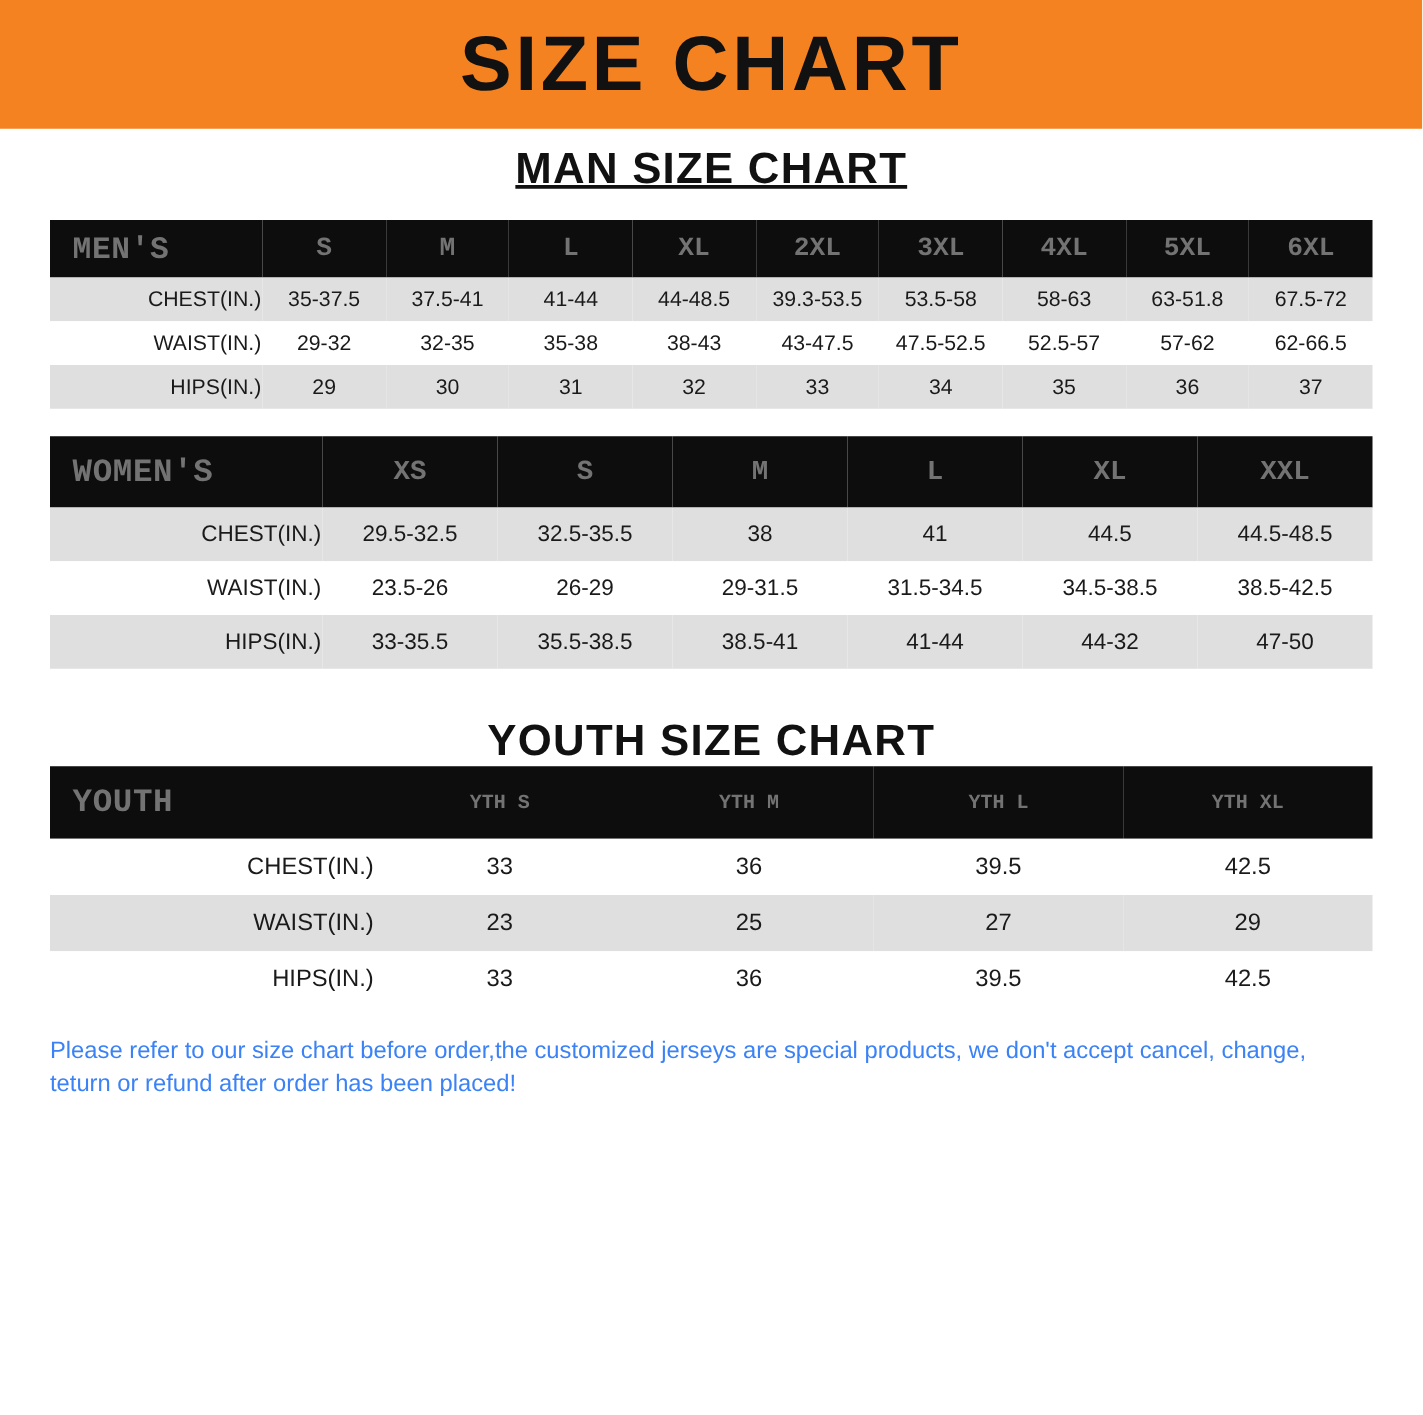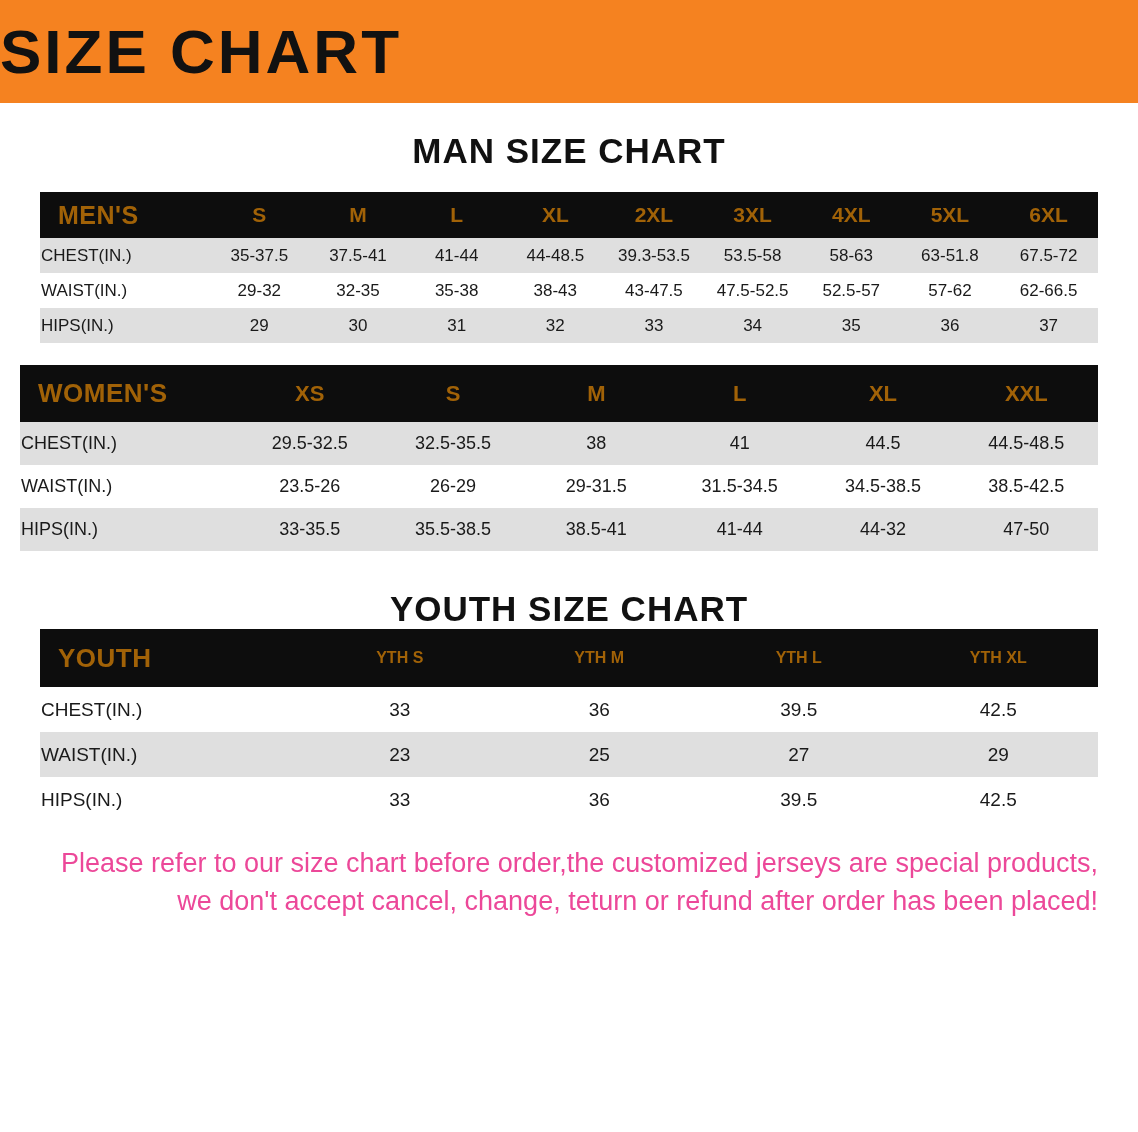--- a/index.html
+++ b/index.html
@@ -17,68 +17,68 @@
     overflow: hidden;
   }
 
   
   .banner {
     width: 100%;
     height: 103px;
     background: #f58220;
     display: flex;
     align-items: center;
-    justify-content: flex-start;
+    justify-content: center;
   }
   .banner-title {
     font-family: "Liberation Sans", sans-serif;
     font-weight: bold;
     font-size: 62px;
     letter-spacing: 3px;
     color: #111111;
     line-height: 1;
   }
 
   
   .section-title {
     text-align: center;
     font-weight: bold;
     color: #111111;
     font-family: "Liberation Sans", sans-serif;
   }
-  .title-man   { font-size: 35px; letter-spacing: 1px; margin-top: 28px; }
+  .title-man   { font-size: 35px; letter-spacing: 1px; margin-top: 12px; text-decoration: underline; }
   .title-women { font-size: 35px; letter-spacing: 1px; margin-top: 34px; }
   .title-youth { font-size: 35px; letter-spacing: 1px; margin-top: 38px; }
 
   
   .table-wrap { padding: 0 40px; }
   table {
     width: 100%;
     border-collapse: collapse;
     table-layout: fixed;
   }
   thead th {
     background: #0d0d0d;
-    color: #a16207;
+    color: #737373;
     font-weight: bold;
     text-align: center;
-    font-family: Liberation Sans, sans-serif;
+    font-family: Liberation Mono, monospace;
   }
   thead th.rowhead {
     text-align: left;
     padding-left: 18px;
     letter-spacing: 0.5px;
   }
   tbody td {
     text-align: center;
     color: #1a1a1a;
     font-family: "Liberation Sans", sans-serif;
   }
   tbody td.rowhead {
-    text-align: left;
+    text-align: right;
     color: #1a1a1a;
   }
   tbody tr.shade td { background: #dfdfdf; }
   tbody tr.plain td { background: #ffffff; }
 
   
   #men-table thead th { height: 46px; font-size: 21px; }
   #men-table thead th.rowhead { font-size: 25px; }
   #men-table tbody td { height: 35px; font-size: 17px; }
   #men-table tbody td.rowhead { font-size: 17px; }
@@ -87,31 +87,31 @@
   #women-table thead th { height: 57px; font-size: 22px; }
   #women-table thead th.rowhead { font-size: 26px; }
   #women-table tbody td { height: 43px; font-size: 18px; }
 
   
   #youth-table thead th { height: 58px; font-size: 16px; }
   #youth-table thead th.rowhead { font-size: 26px; }
   #youth-table tbody td { height: 45px; font-size: 19px; }
 
   .men-head-gap { margin-top: 21px; }
-  .women-head-gap { margin-top: 22px; padding-left: 20px; }
+  .women-head-gap { margin-top: 22px; }
   .youth-head-gap { }
 
   
   .note {
     margin: 22px 40px 0 40px;
-    color: #ec4899;
-    font-size: 27px;
+    color: #3b82f6;
+    font-size: 19px;
     line-height: 1.42;
     font-family: "Liberation Sans", sans-serif;
-    text-align: right;
+    text-align: left;
   }
 </style>
 </head>
 <body>
 
 <div class="page">
 
   <div class="banner">
     <div class="banner-title">SIZE CHART</div>
   </div>

